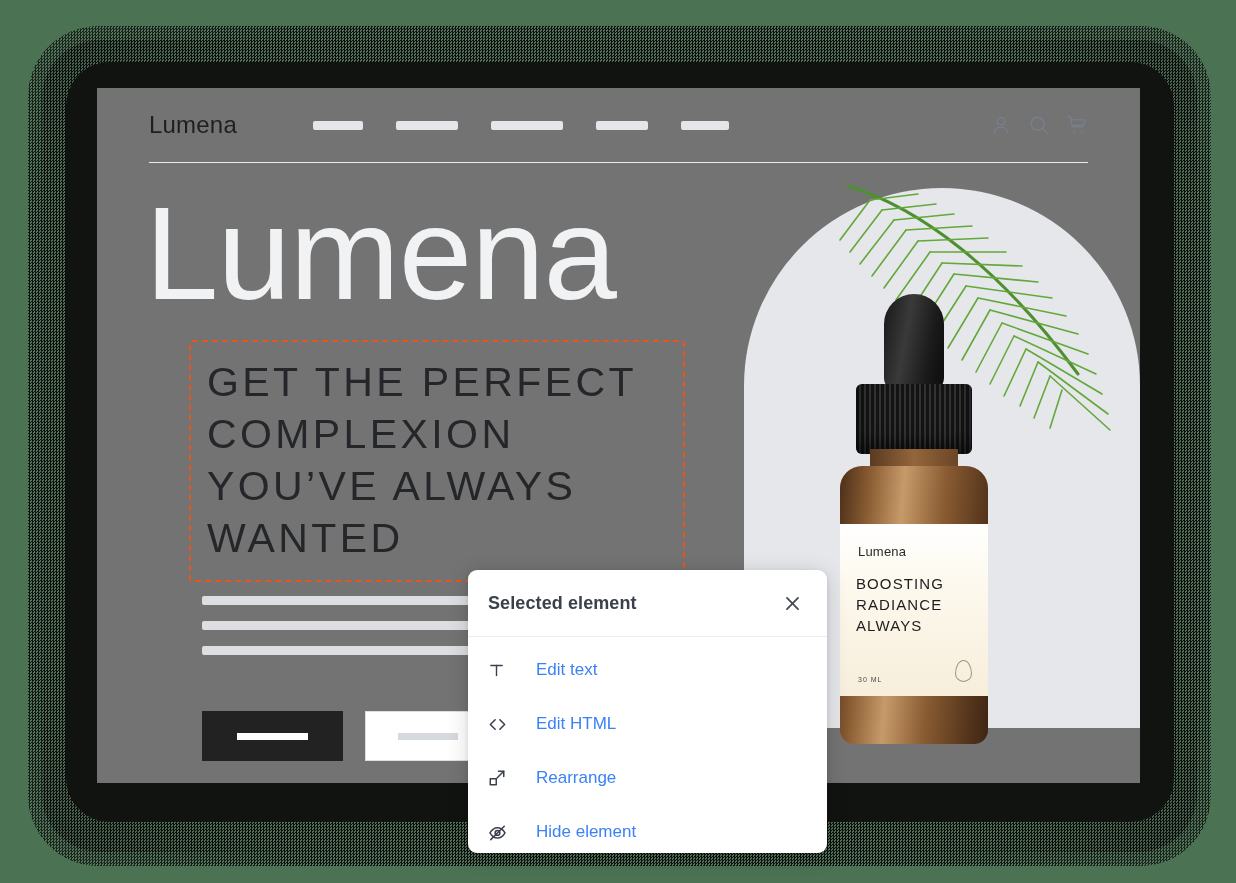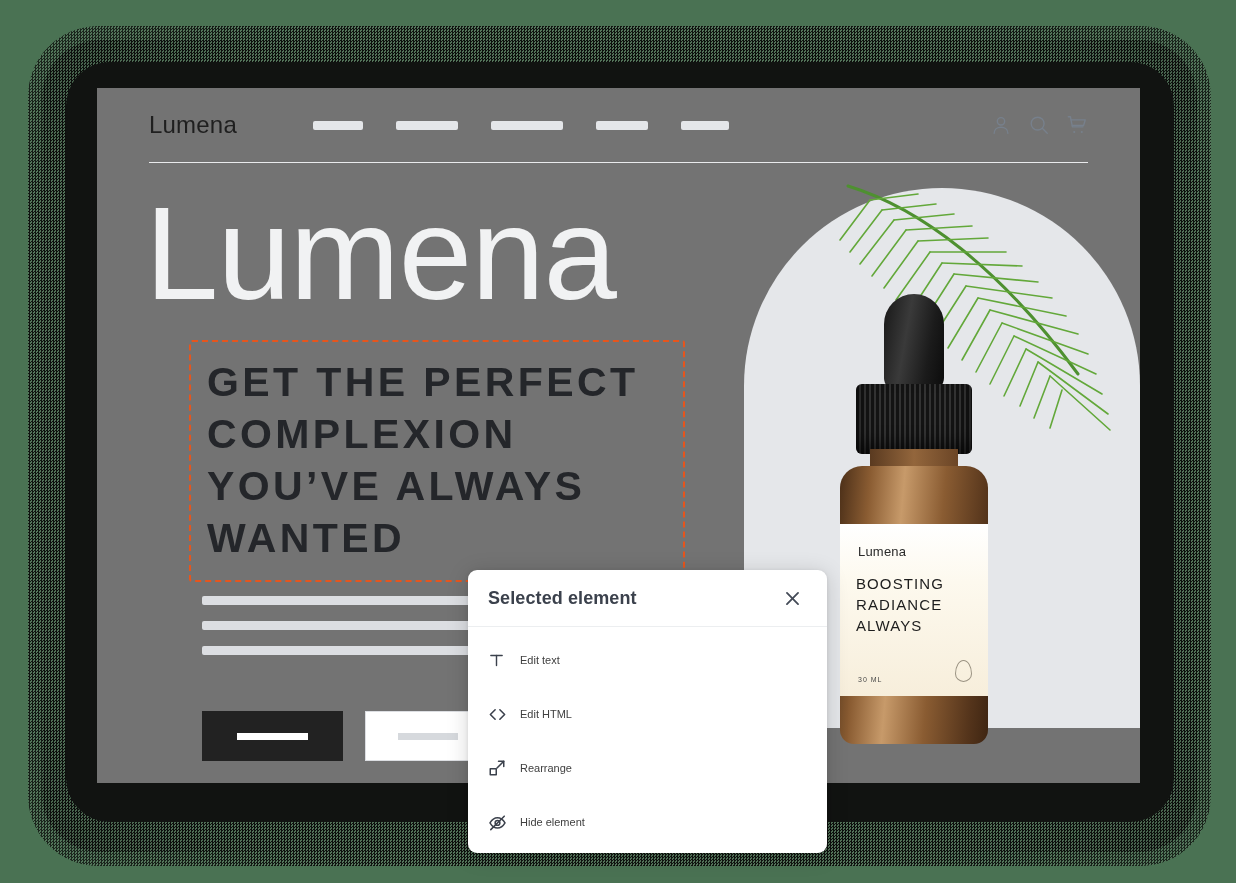--- a/index.html
+++ b/index.html
@@ -88,21 +88,21 @@
     width:496px;
     border:2px dashed #e6551d;
     border-radius:3px;
     padding:14px 16px 16px 16px;
   }
   .headline{
     font-size:41px;
     line-height:52px;
     letter-spacing:3.4px;
     color:#24262a;
-    font-weight:700;
+    font-weight:400;
   }
 
   .body-lines{ position:absolute; left:53px; top:412px; width:420px; }
   .body-line{ height:9px; border-radius:2px; background:#dcdee2; margin-bottom:16px; }
 
   .cta-row{ position:absolute; left:53px; top:527px; display:flex; gap:22px; }
   .btn-primary{
     width:141px; height:50px; background:#222222;
     display:flex; align-items:center; justify-content:center;
   }
@@ -229,21 +229,21 @@
     position:absolute;
     left:468px; top:570px;
     width:359px; height:283px;
     background:#ffffff;
     border-radius:9px;
     box-shadow:0 3px 22px rgba(0,0,0,.16), 0 1px 4px rgba(0,0,0,.10);
     overflow:hidden;
     z-index:30;
   }
   .popup-header{
-    height:57px;
+    height:67px;
     display:flex; align-items:center;
     padding:0 22px 0 20px;
     border-bottom:1px solid #eceef0;
   }
   .popup-title{
     font-size:18px; font-weight:bold; color:#3b414c;
     letter-spacing:.1px;
   }
   .popup-close{
     margin-left:auto; color:#444b57; cursor:pointer;
@@ -255,22 +255,22 @@
     display:flex; align-items:center;
     height:54px;
     padding:0 20px;
     cursor:pointer;
   }
   .menu-icon{
     width:30px; display:flex; align-items:center; justify-content:flex-start;
     color:#3b414c;
   }
   .menu-label{
-    font-size:11px; color:#404040;
-    margin-left:2px;
+    font-size:17px; color:#3b82f6;
+    margin-left:18px;
   }
 </style>
 </head>
 <body>
 
 <div class="shadow-noise"></div>
 <div class="shadow-core"></div>
 
 <div class="site-panel">
 

